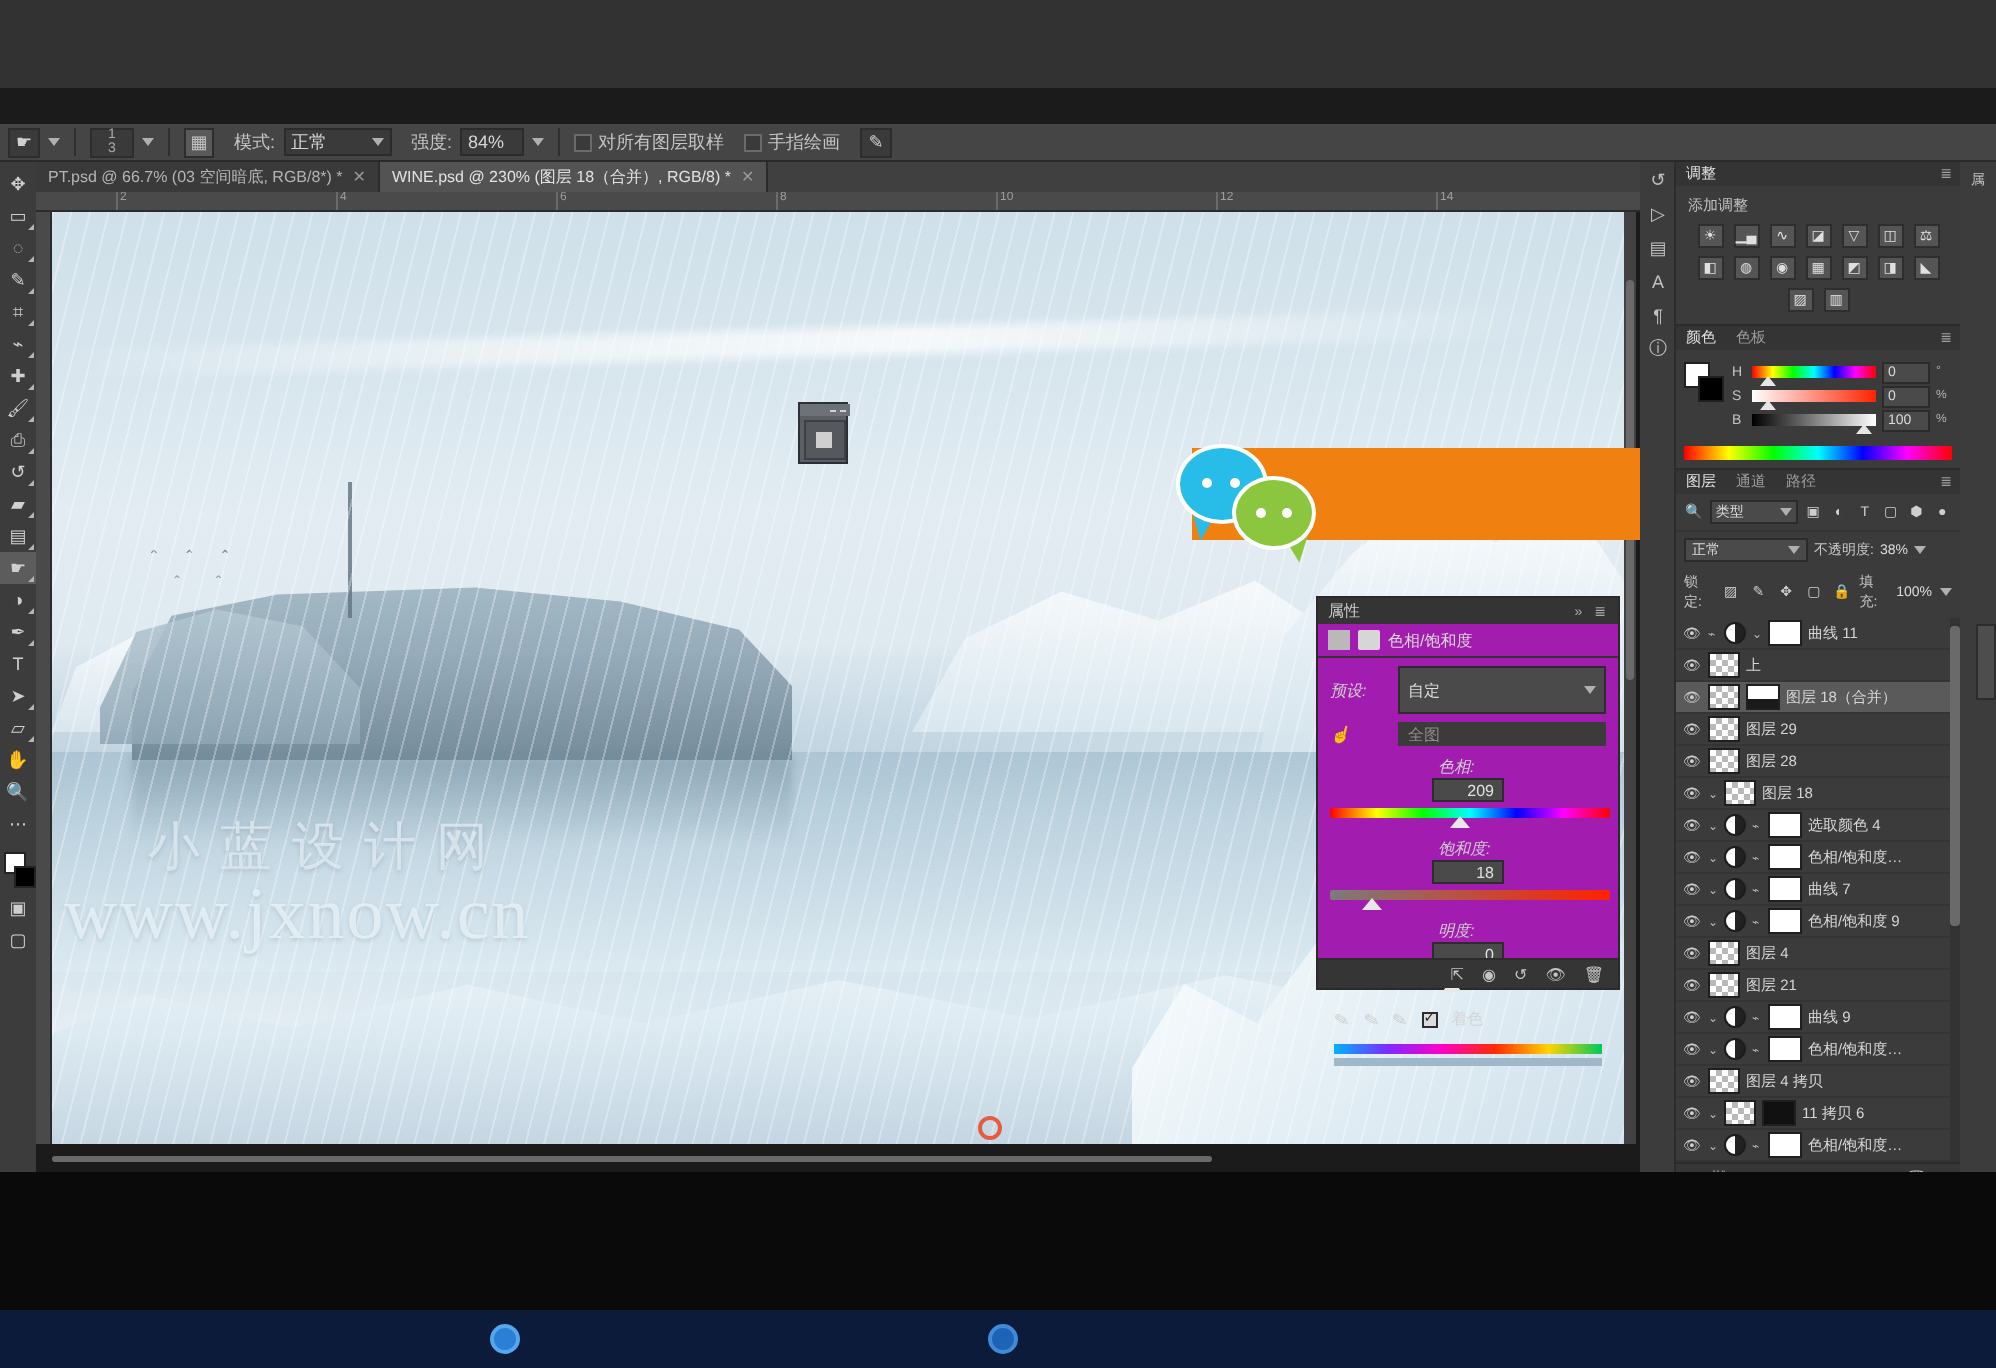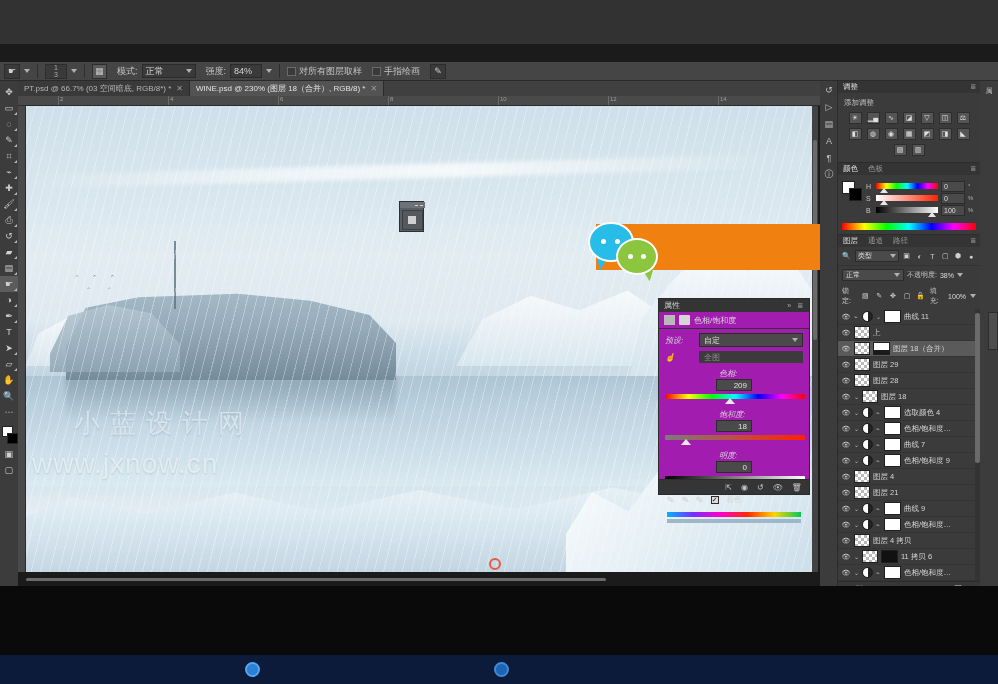--- a/index.html
+++ b/index.html
@@ -202,22 +202,22 @@
   .rain {
     position:absolute;left:0;top:0;width:786px;height:466px;
     background-image:repeating-linear-gradient(104deg, rgba(255,255,255,.30) 0px, rgba(255,255,255,.30) 1px, rgba(255,255,255,0) 1px, rgba(255,255,255,0) 9px);
     pointer-events:none;
   }
   .wm1 {
     position:absolute;left:48px;top:300px;font-size:26px;color:rgba(225,236,243,.78);
     letter-spacing:10px;font-family:"DejaVu Sans",sans-serif;text-shadow:0 1px 2px rgba(120,140,155,.35);
   }
   .wm2 {
-    position:absolute;left:6px;top:342px;font-size:28px;color:rgba(232,242,248,.82);
-    letter-spacing:1px;font-family:Liberation Sans, sans-serif;text-shadow:0 1px 2px rgba(120,140,155,.3);
+    position:absolute;left:6px;top:330px;font-size:37px;color:rgba(232,242,248,.82);
+    letter-spacing:1px;font-family:Liberation Serif, serif;text-shadow:0 1px 2px rgba(120,140,155,.3);
   }
   .brush-cursor {
     position:absolute;left:463px;top:452px;width:12px;height:12px;border-radius:50%;
     border:2px solid #e8553a; opacity:.95;
   }
   .float-thumb {
     position:absolute;left:399px;top:201px;width:25px;height:31px;
     background:#5a5f63;border:1px solid #2e3134;
   }
   .float-thumb .ft-bar{ position:absolute;left:0;top:0;width:25px;height:6px;background:#6d7278;display:flex;justify-content:flex-end;gap:2px;align-items:center;padding-right:2px;}
@@ -268,21 +268,21 @@
   .props-head{
     height:17px;display:flex;align-items:center;gap:4px;padding-left:5px;
     border-bottom:1px solid #333;
   }
   .pico{ width:11px;height:10px;background:#b9b9b9;display:inline-block; }
   .pico2{ width:11px;height:10px;background:#d6d6d6;display:inline-block;border-radius:1px; }
   .props-title{ font-size:8px;color:#d8d8d8; }
   .prow{ display:flex;align-items:center;padding:0 6px;margin-top:4px;gap:4px; }
   .plab{ font-size:8px;color:#cfcfcf;width:30px;flex:none;font-style:italic; }
   .psel{
-    flex:1;height:14px;background:#4a4a4a;border:1px solid #2c2c2c;color:#ddd;
+    flex:1;height:24px;background:#4a4a4a;border:1px solid #2c2c2c;color:#ddd;
     font-size:8px;display:flex;align-items:center;justify-content:space-between;padding:0 4px;
   }
   .pfield{
     flex:1;height:12px;background:#3b3b3b;border:1px solid #3b3b3b;color:#8b8b8b;
     font-size:8px;display:flex;align-items:center;padding:0 4px;
   }
   .pval{
     width:36px;height:12px;background:#4a4a4a;border:1px solid #2c2c2c;color:#e0e0e0;
     font-size:8px;display:flex;align-items:center;justify-content:flex-end;padding-right:4px;
   }

